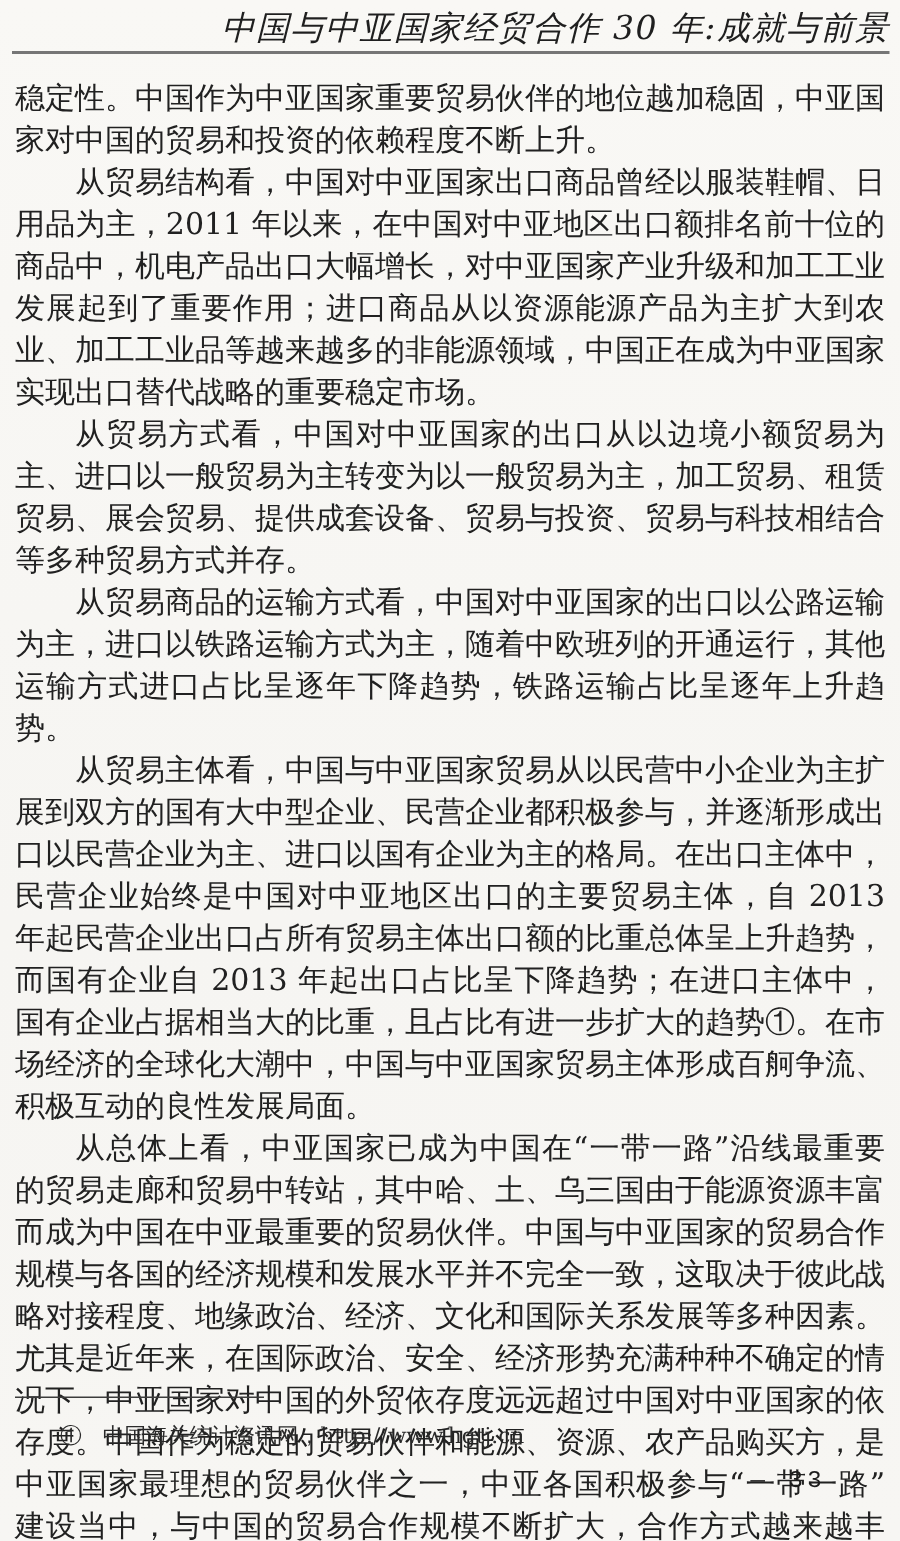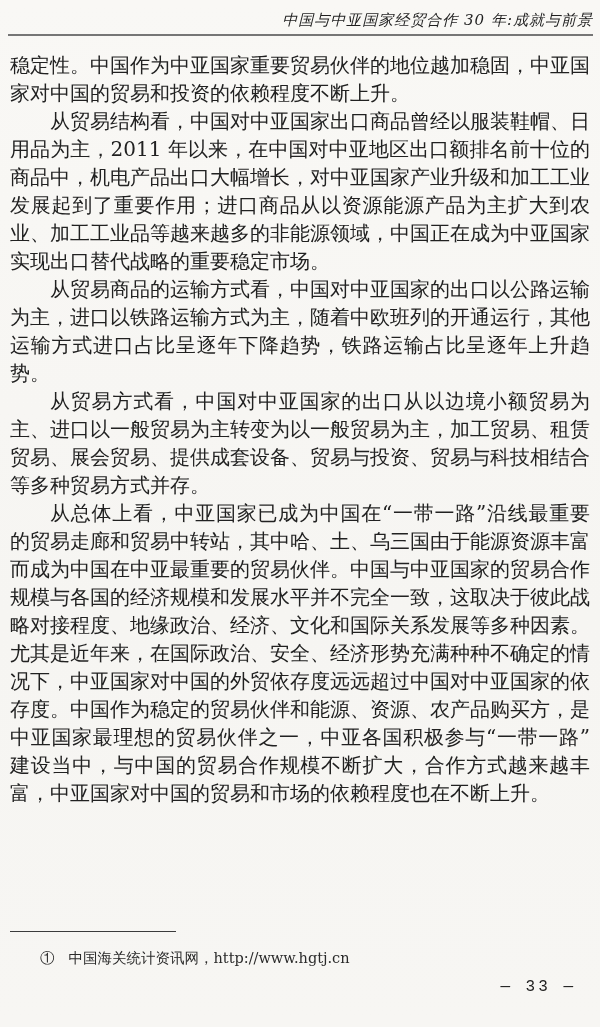--- a/index.html
+++ b/index.html
@@ -24,21 +24,21 @@
   
   .running-header {
     position: absolute;
     top: 8px;
     left: 8px;
     right: 7px;
   }
   .running-header .title {
     display: block;
     text-align: right;
-    font-size: 15px;
+    font-size: 22px;
     line-height: 24px;
     font-style: italic;          
     letter-spacing: 1px;
     color: #1f1f1f;
     white-space: nowrap;
   }
   .header-rule {
     margin-top: 2px;
     height: 0;
     border-top: 2px solid #767676;
@@ -106,22 +106,23 @@
 <div class="page">
 
   <div class="running-header">
     <span class="title">中国与中亚国家经贸合作 30 年:成就与前景</span>
     <div class="header-rule"></div>
   </div>
 
   <div class="content">
     <p class="no-indent">稳定性。中国作为中亚国家重要贸易伙伴的地位越加稳固，中亚国家对中国的贸易和投资的依赖程度不断上升。</p>
     <p>从贸易结构看，中国对中亚国家出口商品曾经以服装鞋帽、日用品为主，2011 年以来，在中国对中亚地区出口额排名前十位的商品中，机电产品出口大幅增长，对中亚国家产业升级和加工工业发展起到了重要作用；进口商品从以资源能源产品为主扩大到农业、加工工业品等越来越多的非能源领域，中国正在成为中亚国家实现出口替代战略的重要稳定市场。</p>
+    <p>从贸易方式看，中国对中亚国家的出口从以边境小额贸易为主、进口以一般贸易为主转变为以一般贸易为主，加工贸易、租赁贸易、展会贸易、提供成套设备、贸易与投资、贸易与科技相结合等多种贸易方式并存。</p>
     <p>从贸易商品的运输方式看，中国对中亚国家的出口以公路运输为主，进口以铁路运输方式为主，随着中欧班列的开通运行，其他运输方式进口占比呈逐年下降趋势，铁路运输占比呈逐年上升趋势。</p>
-    <p>从贸易方式看，中国对中亚国家的出口从以边境小额贸易为主、进口以一般贸易为主转变为以一般贸易为主，加工贸易、租赁贸易、展会贸易、提供成套设备、贸易与投资、贸易与科技相结合等多种贸易方式并存。</p>
+    <p>从贸易主体看，中国与中亚国家贸易从以民营中小企业为主扩展到双方的国有大中型企业、民营企业都积极参与，并逐渐形成出口以民营企业为主、进口以国有企业为主的格局。在出口主体中，民营企业始终是中国对中亚地区出口的主要贸易主体，自 2013 年起民营企业出口占所有贸易主体出口额的比重总体呈上升趋势，而国有企业自 2013 年起出口占比呈下降趋势；在进口主体中，国有企业占据相当大的比重，且占比有进一步扩大的趋势①。在市场经济的全球化大潮中，中国与中亚国家贸易主体形成百舸争流、积极互动的良性发展局面。</p>
     <p>从总体上看，中亚国家已成为中国在“一带一路”沿线最重要的贸易走廊和贸易中转站，其中哈、土、乌三国由于能源资源丰富而成为中国在中亚最重要的贸易伙伴。中国与中亚国家的贸易合作规模与各国的经济规模和发展水平并不完全一致，这取决于彼此战略对接程度、地缘政治、经济、文化和国际关系发展等多种因素。尤其是近年来，在国际政治、安全、经济形势充满种种不确定的情况下，中亚国家对中国的外贸依存度远远超过中国对中亚国家的依存度。中国作为稳定的贸易伙伴和能源、资源、农产品购买方，是中亚国家最理想的贸易伙伴之一，中亚各国积极参与“一带一路”建设当中，与中国的贸易合作规模不断扩大，合作方式越来越丰富，中亚国家对中国的贸易和市场的依赖程度也在不断上升。</p>
   </div>
 
   <div class="footnote-rule"></div>
 
   <div class="footnote">
     <span class="marker">①</span><span>中国海关统计资讯网，http://www.hgtj.cn</span>
   </div>
 
   <div class="page-number">— 33 —</div>

